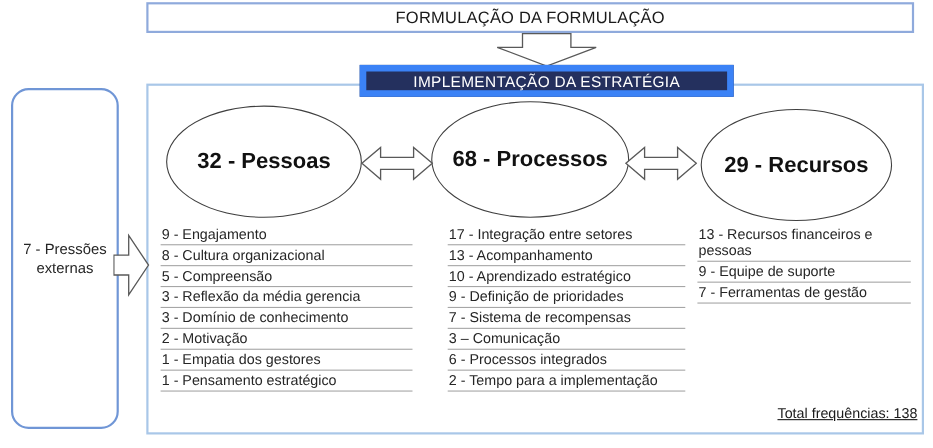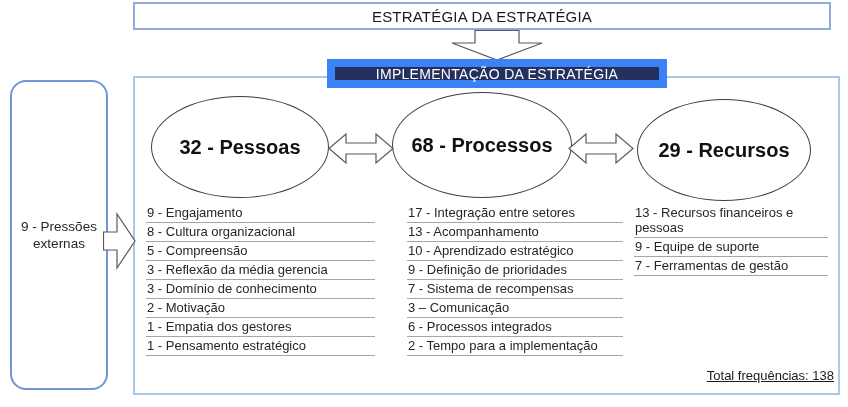--- a/index.html
+++ b/index.html
@@ -10,21 +10,21 @@
   .abs{position:absolute;box-sizing:border-box;}
 
   .banner-top{
     left:133px;top:2px;width:698px;height:28px;
     border:2px solid #8FAADC;background:#ffffff;
     display:flex;align-items:center;justify-content:center;
     font-size:15px;color:#1a1a1a;z-index:2;letter-spacing:.2px;
   }
   .banner-main{
     left:327px;top:59px;width:340px;height:29px;
-    background:#24305E;border:8px solid #3b82f6;color:#ffffff;
+    background:#24305E;border:6px solid #3b82f6;color:#ffffff;
     display:flex;align-items:center;justify-content:center;
     font-size:14px;z-index:4;letter-spacing:.3px;
   }
   .big-box{
     left:133px;top:76px;width:707px;height:319px;
     border:2px solid #A9C7E8;background:#ffffff;z-index:1;
   }
   .external-box{
     left:10px;top:80px;width:98px;height:310px;
     border:2px solid #7096D6;border-radius:16px;background:#ffffff;
@@ -55,35 +55,35 @@
     left:634px;top:368px;width:200px;text-align:right;
     font-size:13px;color:#1a1a1a;text-decoration:underline;z-index:2;
   }
 </style>
 </head>
 <body>
 
 <div class="canvas">
 
   <div class="abs banner-top">
-    <span>ESTRATÉGIA DA ESTRATÉGIA</span>
+    <span>FORMULAÇÃO DA FORMULAÇÃO</span>
   </div>
 
   <svg class="svg-icon" style="left:444px;top:30px;" width="106" height="31" viewBox="0 0 106 31">
     <polygon points="31,0.5 31,13 8,13 53,30 98,13 75,13 75,0.5" fill="#ffffff" stroke="#595959" stroke-width="1.2" stroke-linejoin="miter"></polygon>
   </svg>
 
   <div class="abs big-box"></div>
 
   <div class="abs banner-main">
     <span>IMPLEMENTAÇÃO DA ESTRATÉGIA</span>
   </div>
 
   <div class="abs external-box">
-    <span>9 - Pressões externas</span>
+    <span>7 - Pressões externas</span>
   </div>
 
   <svg class="svg-icon" style="left:103px;top:212px;" width="34" height="58" viewBox="0 0 34 58">
     <polygon points="0.5,20 14,20 14,2 32,29 14,56 14,38 0.5,38" fill="#ffffff" stroke="#595959" stroke-width="1.2" stroke-linejoin="miter"></polygon>
   </svg>
 
   <div class="abs ellipse e1">
     <span>32 - Pessoas</span>
   </div>
   <div class="abs ellipse e2">

